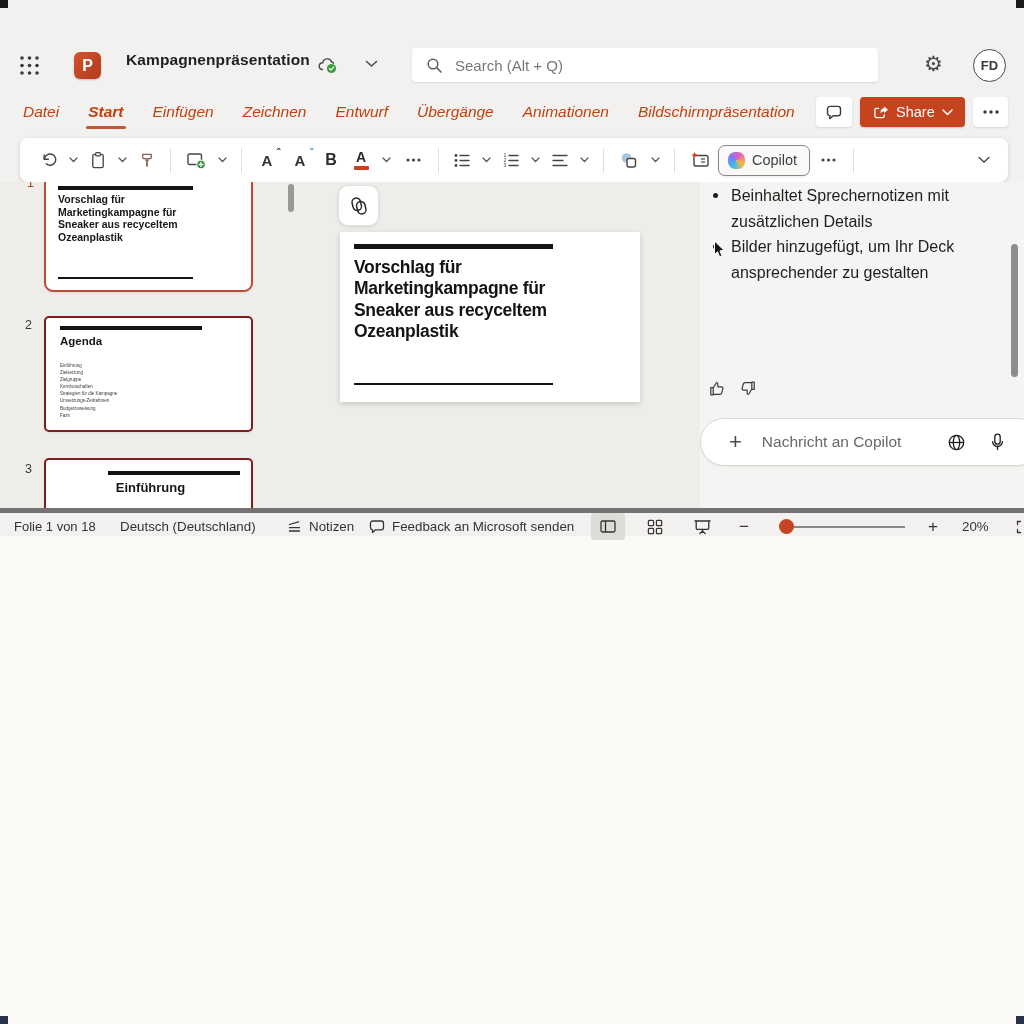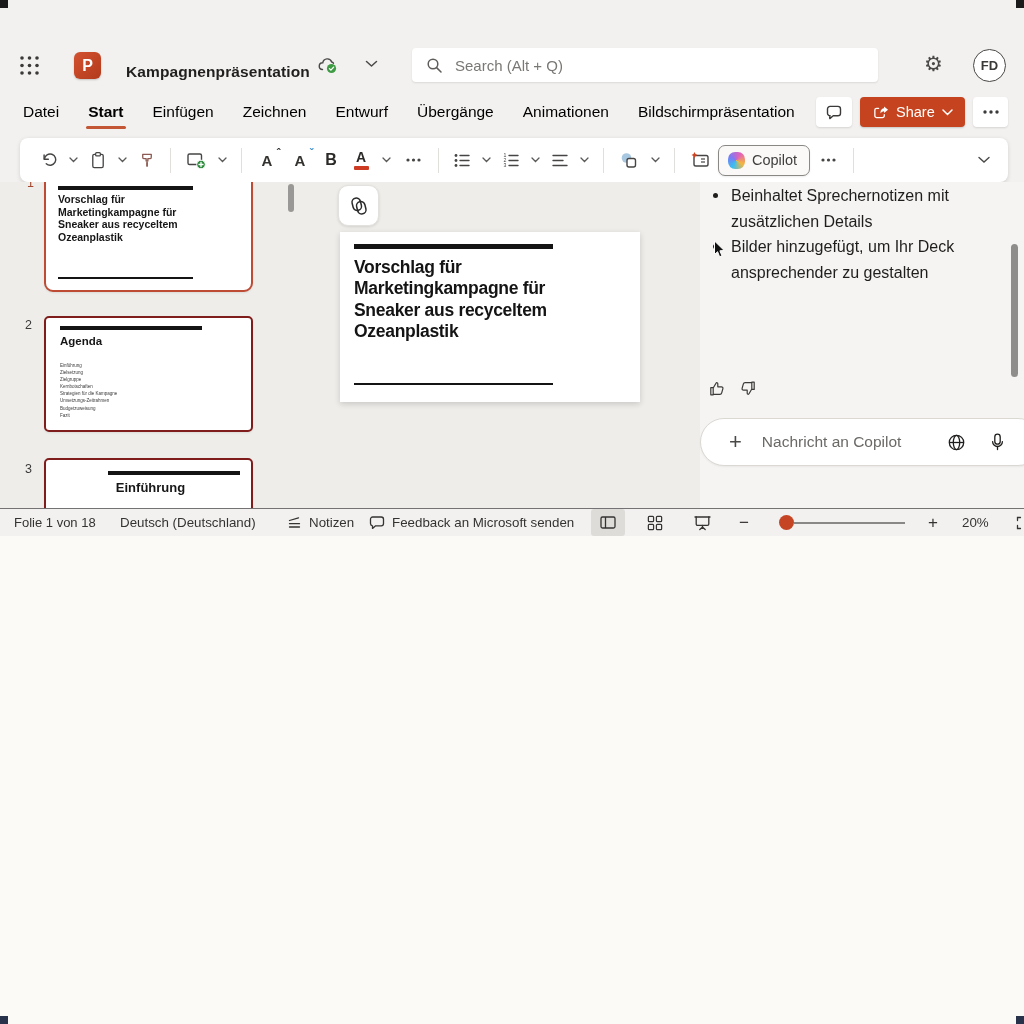--- a/index.html
+++ b/index.html
@@ -17,21 +17,21 @@
   .title{font-size:15.5px;font-weight:700;color:#201f1e;letter-spacing:.1px;}
   #searchbox{position:absolute;left:412px;top:48px;width:466px;height:34px;background:#fff;border-radius:4px;box-shadow:0 1px 2px rgba(0,0,0,.10);display:flex;align-items:center;padding-left:14px;box-sizing:border-box;}
   #searchbox input{border:none;outline:none;background:transparent;font-size:15px;color:#be185d;width:380px;margin-left:10px;}
   #searchbox input::placeholder{color:#7a7874;}
   #avatar{position:absolute;left:973px;top:49px;width:33px;height:33px;border-radius:50%;border:1.6px solid #494846;background:#fff;display:flex;align-items:center;justify-content:center;font-size:13px;font-weight:700;color:#3b3a39;box-sizing:border-box;}
   .gear{font-size:21px;color:#4a4948;line-height:1;}
 
   
   #menubar{position:absolute;left:0;top:92px;width:1024px;height:46px;}
   #tabs{position:absolute;left:22px;top:0;display:flex;gap:27px;align-items:center;height:40px;}
-  .tab{font-size:15.5px;color:#000000;padding:2px 1px;position:relative;}
+  .tab{font-size:15.5px;color:#c2410c;padding:2px 1px;position:relative;font-style:italic;}
   .tab.active{font-weight:700;}
   .tab.active::after{content:"";position:absolute;left:-1px;right:-1px;bottom:-6px;height:3px;border-radius:2px;background:#C25635;}
   .chipbtn{position:absolute;top:5px;height:30px;background:#fff;border-radius:4px;box-shadow:0 1px 2px rgba(0,0,0,.12);display:flex;align-items:center;justify-content:center;}
   #sharebtn{position:absolute;left:860px;top:5px;height:30px;padding:12px 12px;background:#C5431E;border-radius:4px;display:flex;align-items:center;gap:7px;color:#fff;font-size:14.5px;box-shadow:0 1px 2px rgba(0,0,0,.18);}
 
   
   #ribbon{position:absolute;left:20px;top:138px;width:988px;height:44px;background:#fff;border-radius:8px;box-shadow:0 1.5px 4px rgba(0,0,0,.13);display:flex;align-items:center;gap:3px;padding:0 12px 0 16px;box-sizing:border-box;}
   .rbtn{height:32px;min-width:26px;display:flex;align-items:center;justify-content:center;border-radius:4px;color:#464544;}
   .rchev{height:32px;width:17px;display:flex;align-items:center;justify-content:center;color:#5a5958;}
   .rdiv{width:1px;height:25px;background:#E1DFDC;margin:0 7px;flex:0 0 auto;}
@@ -76,21 +76,21 @@
   #cp-footer b{color:#BA5B32;}
   .thumbsrow{position:absolute;left:8px;top:197px;display:flex;gap:11px;color:#3b3a39;}
   .cp-scroll{position:absolute;left:311px;top:62px;width:7px;height:133px;background:#8F8D8B;border-radius:4px;}
   #cp-input{position:absolute;left:0px;top:236px;width:342px;height:48px;background:#fff;border:1px solid #DBD8D4;border-radius:24px;box-sizing:border-box;box-shadow:0 1px 2px rgba(0,0,0,.05);display:flex;align-items:center;}
   #cp-input .plus{font-size:22px;font-weight:400;color:#4a4948;margin-left:28px;line-height:1;}
   #cp-input input{border:none;outline:none;background:transparent;font-size:15.5px;color:#444;width:166px;margin-left:18px;}
   #cp-input input::placeholder{color:#6b6966;}
   .cursor{position:absolute;left:13px;top:58px;z-index:5;}
 
   
-  #statusbar{position:absolute;left:0;top:508px;width:1024px;height:28px;background:#F3F1EF;border-top:1px solid #737373;box-sizing:border-box;font-size:13px;color:#34333
+  #statusbar{position:absolute;left:0;top:508px;width:1024px;height:28px;background:#F3F1EF;border-top:5px solid #737373;box-sizing:border-box;font-size:13px;color:#34333
 2;}
   .sb{position:absolute;top:0;height:27px;display:flex;align-items:center;gap:6px;color:#343332;}
   .viewbtn{justify-content:center;}
   .viewbtn.selected{background:#DEDCD9;border-radius:3px;}
   .zoomtrack{position:absolute;left:794px;top:13px;width:111px;height:2px;background:#8A8886;}
   .zoomdot{position:absolute;left:779px;top:6px;width:15px;height:15px;border-radius:50%;background:#C54423;}
   .zchar{font-size:17px;color:#343332;}
 
   .corner{position:absolute;width:8px;height:8px;z-index:60;}
 </style>
@@ -110,21 +110,21 @@
         <circle cx="4" cy="11.5" r="1.8"></circle>
               <circle cx="11.5" cy="11.5" r="1.8"></circle>
               <circle cx="19" cy="11.5" r="1.8"></circle>
         <circle cx="4" cy="19" r="1.8"></circle>
               <circle cx="11.5" cy="19" r="1.8"></circle>
               <circle cx="19" cy="19" r="1.8"></circle>
       </g>
           </svg>
     </button>
     <button class="abs" style="left:74px;top:52px;width:27px;height:27px;border-radius:6px;background:linear-gradient(135deg,#D35230,#B23A1C);display:flex;align-items:center;justify-content:center;color:#fff;font-weight:700;font-size:16px;box-shadow:0 1px 2px rgba(0,0,0,.2);">P</button>
-    <div class="abs title" style="left:126px;top:63px;">Kampagnenpräsentation</div>
+    <div class="abs title" style="left:126px;top:51px;">Kampagnenpräsentation</div>
     <span class="abs" style="left:317px;top:56px;">
       <svg width="22" height="19" viewBox="0 0 22 19">
             <path d="M5.5 13.5 a3.4 3.4 0 0 1 .3-6.8 4.6 4.6 0 0 1 8.9-.7 3.4 3.4 0 0 1 1.8 1.2" fill="none" stroke="#4a4948" stroke-width="1.4" stroke-linecap="round"></path>
             <circle cx="14.5" cy="12.5" r="4.6" fill="#3E9B44"></circle>
             <path d="M12.4 12.6 l1.5 1.5 2.7-3" fill="none" stroke="#fff" stroke-width="1.3" stroke-linecap="round" stroke-linejoin="round"></path>
           </svg>
     </span>
     <button class="abs" style="left:365px;top:60px;">
       <svg width="13" height="8" viewBox="0 0 13 8">
             <path d="M1.5 1.5 L6.5 6 L11.5 1.5" fill="none" stroke="#4a4948" stroke-width="1.5" stroke-linecap="round" stroke-linejoin="round"></path>

